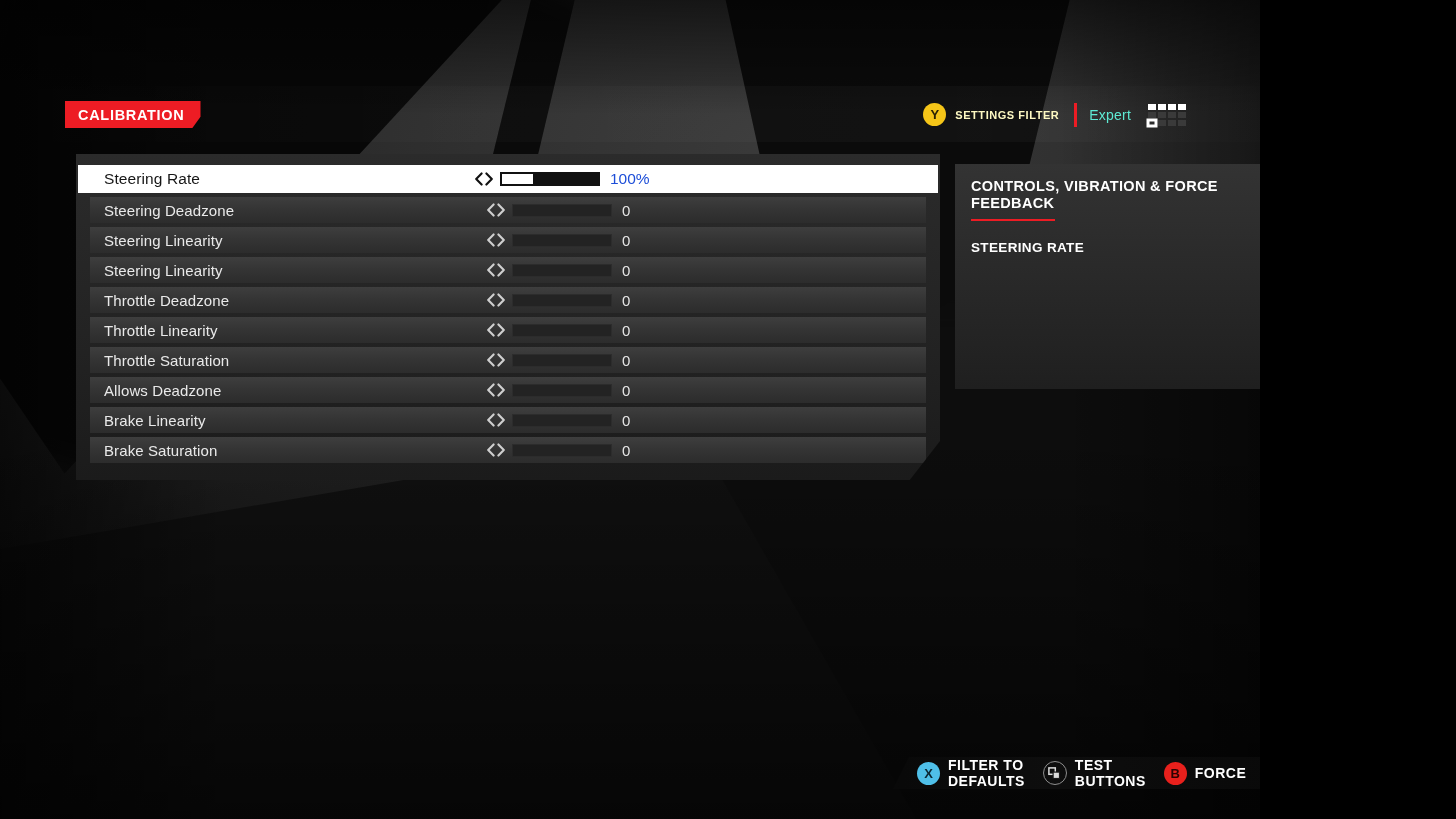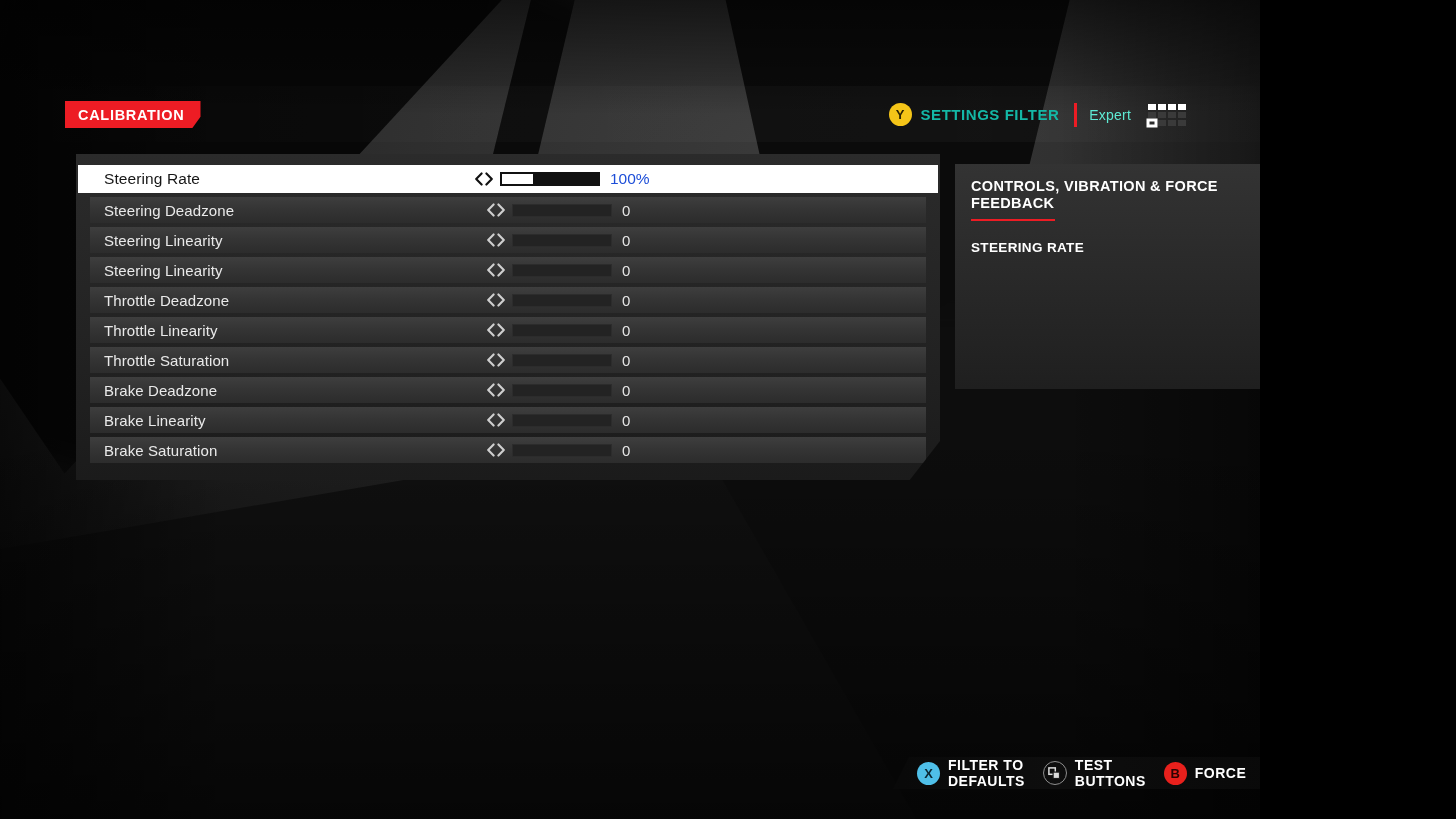--- a/index.html
+++ b/index.html
@@ -98,21 +98,21 @@
     display: flex; align-items: center; gap: 9px;
   }
   .btn-glyph {
     width: 23px; height: 23px; border-radius: 50%;
     display: flex; align-items: center; justify-content: center;
     font-size: 13px; font-weight: bold;
     flex: none;
   }
   .btn-y { background: #f5c518; color: #2a2203; }
   .filter-label {
-    color: #14b8a6; font-size: 15px; font-weight: bold; letter-spacing: .55px;
+    color: #fef9c3; font-size: 11px; font-weight: bold; letter-spacing: .55px;
   }
   .filter-div {
     width: 3px; height: 24px; background: #ed1c24; margin: 0 3px 0 6px;
   }
   .filter-value {
     color: #5eead4; font-size: 14px; letter-spacing: .2px;
   }
   .level-grid {
     margin-left: 8px;
     display: grid;
@@ -430,21 +430,21 @@
   <path d="M13.4 1.4 L18.8 7 L13.4 12.6" fill="none" stroke="currentColor" stroke-width="2.1" stroke-linecap="round" stroke-linejoin="round"></path>
 </svg>
             </span>
             <span class="bar">
               <span class="fill" style="width:0%"></span>
             </span>
             <span class="row-value">0</span>
           </div>
         </div>
         <div class="row">
-          <div class="row-label">Brake Deadzone</div>
+          <div class="row-label">Allows Deadzone</div>
           <div class="row-control">
             <span class="arrows">
               <svg width="22" height="14" viewBox="0 0 22 14">
   <path d="M8.6 1.4 L3.2 7 L8.6 12.6" fill="none" stroke="currentColor" stroke-width="2.1" stroke-linecap="round" stroke-linejoin="round"></path>
   <path d="M13.4 1.4 L18.8 7 L13.4 12.6" fill="none" stroke="currentColor" stroke-width="2.1" stroke-linecap="round" stroke-linejoin="round"></path>
 </svg>
             </span>
             <span class="bar">
               <span class="fill" style="width:0%"></span>
             </span>

